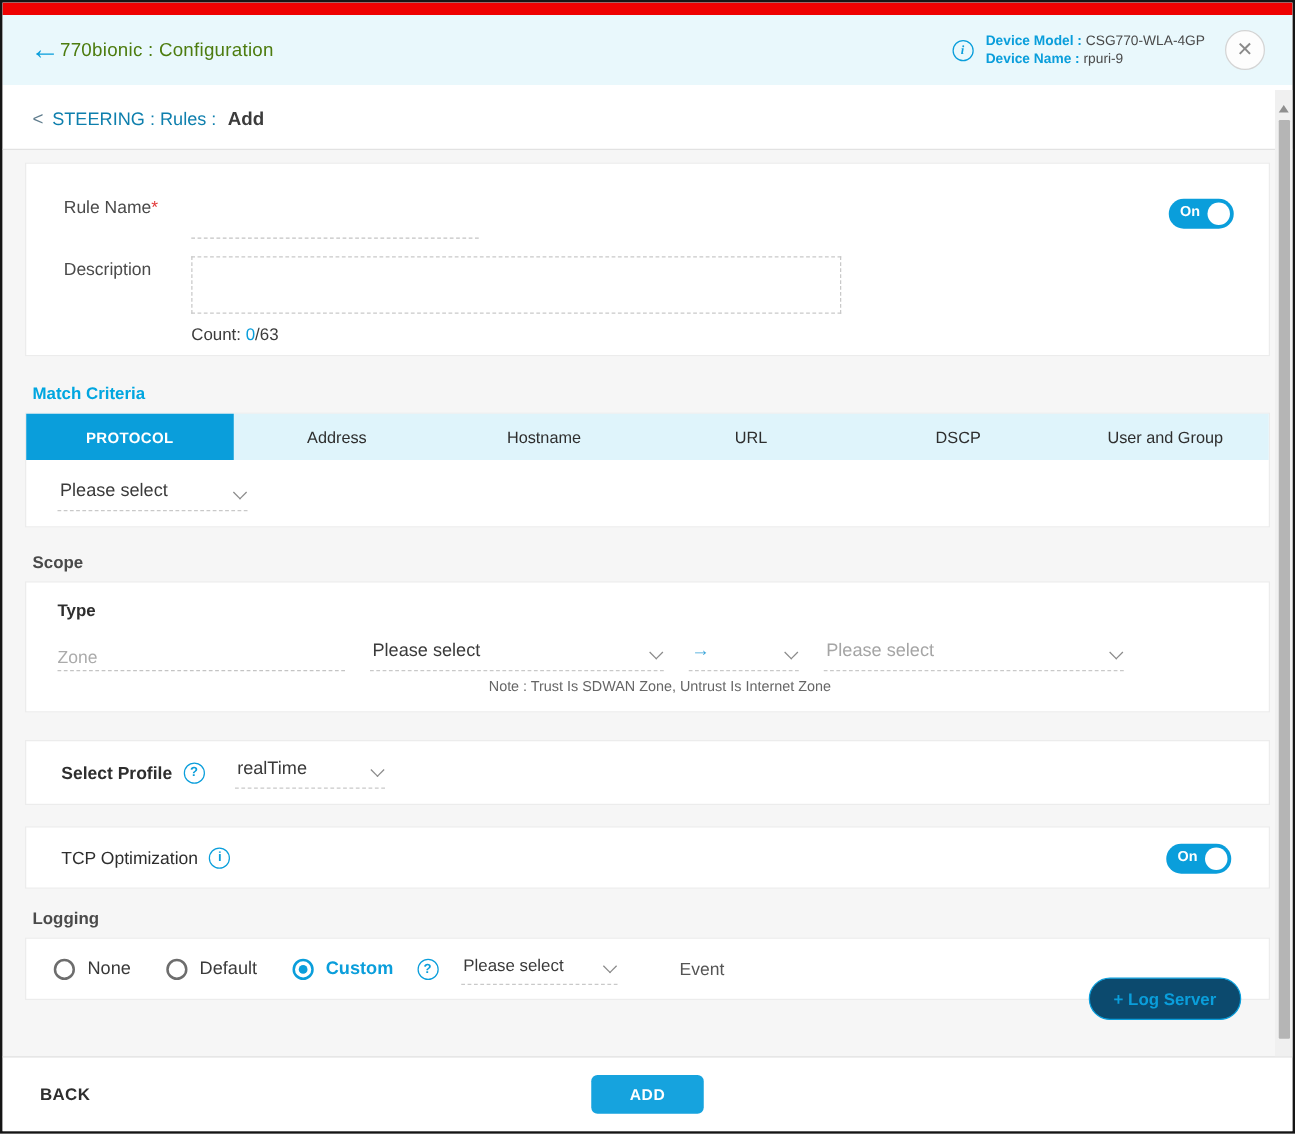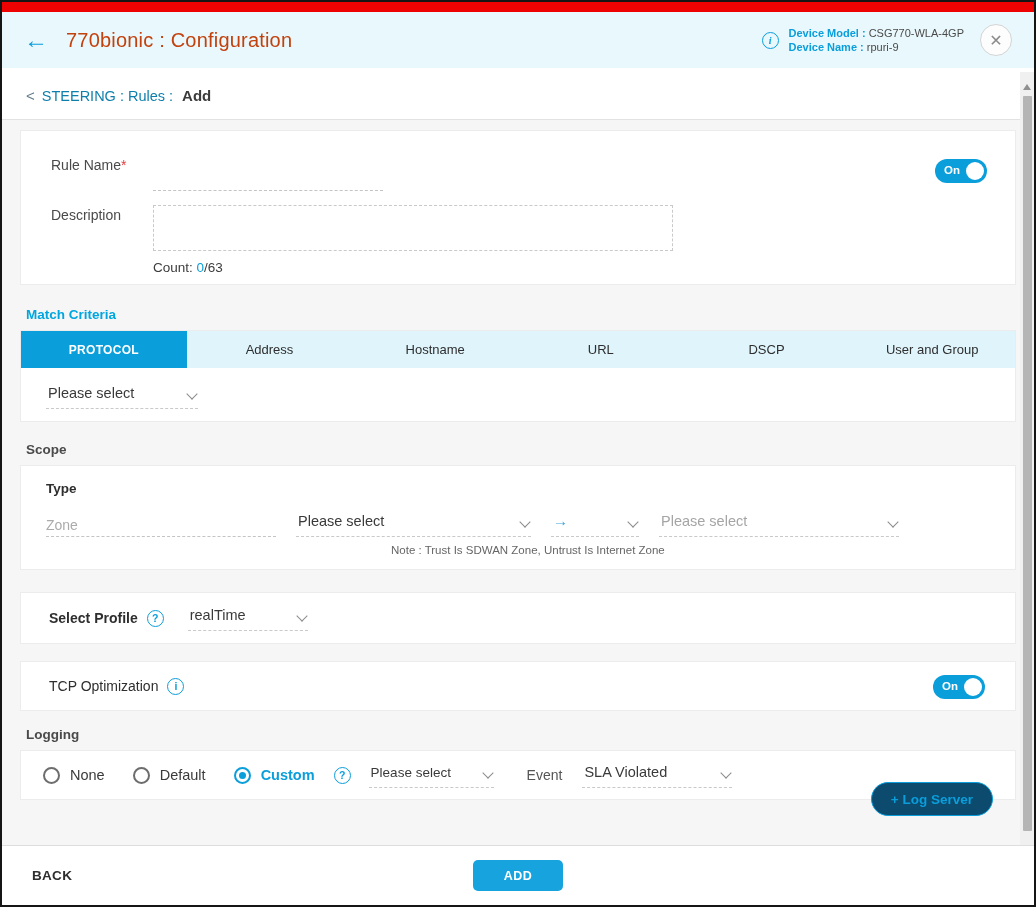--- a/index.html
+++ b/index.html
@@ -10,21 +10,21 @@
     margin:0 auto;
   }
   
   .topbar { height:10px; background:#ee0202; width:100%; }
   
   .header {
     height:56px; background:#e9f8fc; display:flex; align-items:center;
     padding:0 22px; position:relative;
   }
   .back-arrow { color:#0a9edb; font-size:24px; line-height:1; cursor:pointer; font-weight:400; }
-  .header-title { margin-left:18px; font-size:20px; color:#c2410c; letter-spacing:.2px; }
+  .header-title { font-size:15px; color:#4d7c0f; letter-spacing:.2px; }
   .header-right { margin-left:auto; display:flex; align-items:center; gap:10px; }
   .info-icon {
     width:17px; height:17px; border:1.5px solid #0a9edb; border-radius:50%;
     color:#0a9edb; font-size:10px; font-weight:bold; display:flex;
     align-items:center; justify-content:center; font-style:italic;
     font-family:"Liberation Serif", serif; flex:none;
   }
   .device-info { font-size:11px; line-height:14px; }
   .device-info .lbl { color:#0a9edb; font-weight:bold; }
   .device-info .val { color:#4a4a4a; }
@@ -134,21 +134,21 @@
   }
   .radio-item .radio-label { font-size:14.5px; color:#3a3a3a; }
   .radio-item.selected .radio-circle { border-color:#0a9edb; }
   .radio-item.selected .radio-circle::after {
     content:""; width:7px; height:7px; background:#0a9edb; border-radius:50%;
     position:absolute; left:3px; top:3px;
   }
   .radio-item.selected .radio-label { color:#0a9edb; font-weight:bold; }
   .radio-item.selected { margin-right:10px; }
   .logging-select { width:125px; margin-left:18px; }
-  .event-label { font-size:14px; color:#555; margin-left:33px; }
+  .event-label { font-size:14px; color:#555; margin-left:50px; }
   .event-select { width:150px; margin-left:20px; }
   .log-server-btn {
     margin-left:auto; height:34px; padding:0 19px; border-radius:17px;
     border:1px solid #0a9edb; color:#0a9edb; background:#0c4a6e; font-size:13.5px;
     font-weight:bold; cursor:pointer; font-family:"Liberation Sans", sans-serif;margin-top:48px;
   }
   
   .footer {
     height:60px; background:#fff; border-top:1px solid #dedede;
     display:flex; align-items:center; padding:0 30px; position:relative;
@@ -290,24 +290,20 @@
       <div class="radio-item selected">
         <span class="radio-circle"></span>
         <span class="radio-label">Custom</span>
       </div>
       <span class="help-icon">?</span>
       <div class="select small logging-select">
         <span>Please select</span>
         <span class="chev"></span>
       </div>
       <span class="event-label">Event</span>
-      <div class="select event-select">
-        <span>SLA Violated</span>
-        <span class="chev"></span>
-      </div>
       <button class="log-server-btn">+ Log Server</button>
     </div>
 
   </div>
 
   <div class="footer">
     <span class="back-btn">BACK</span>
     <button class="add-btn">ADD</button>
   </div>
 

